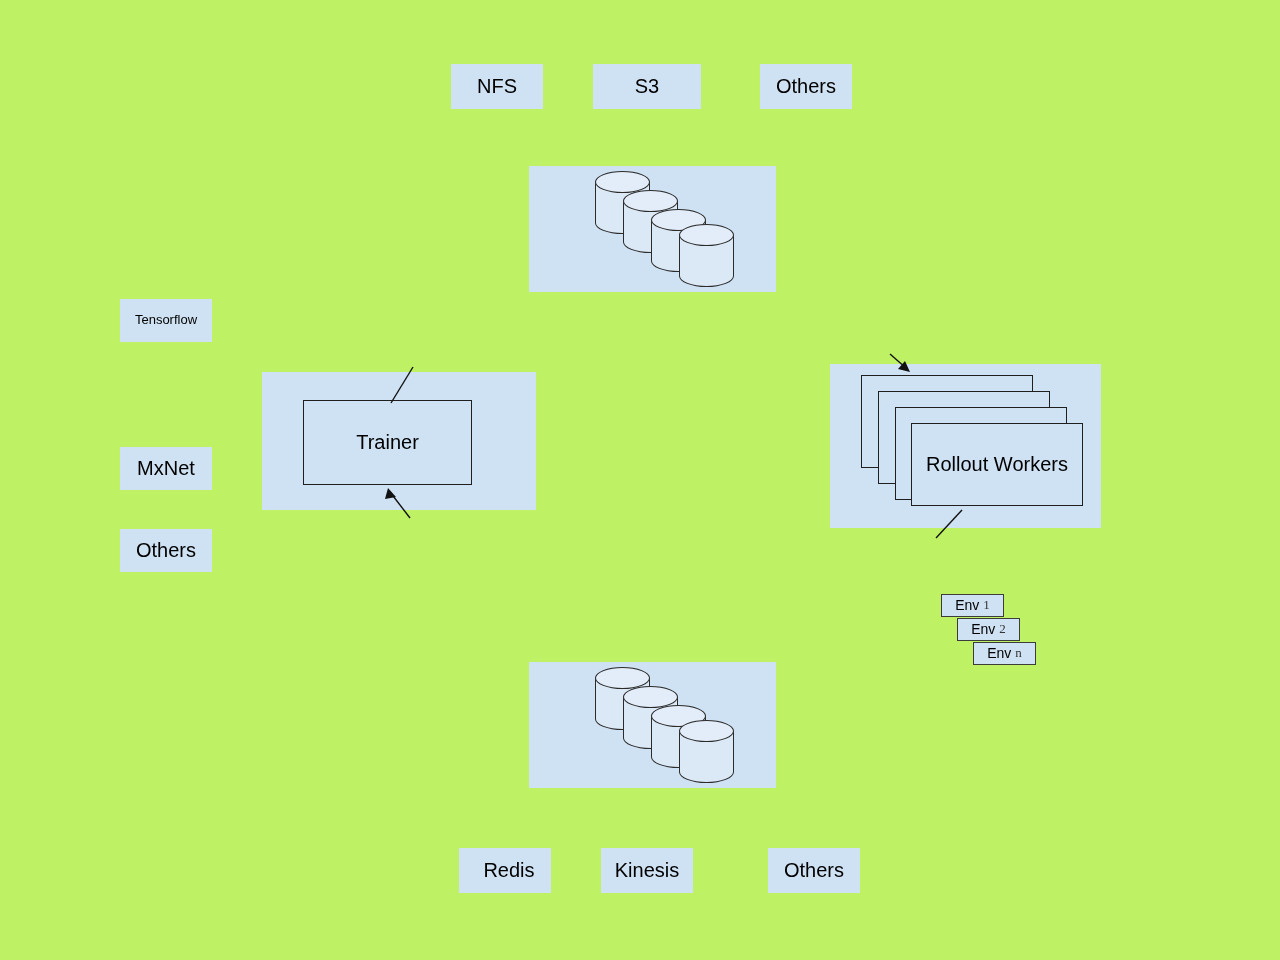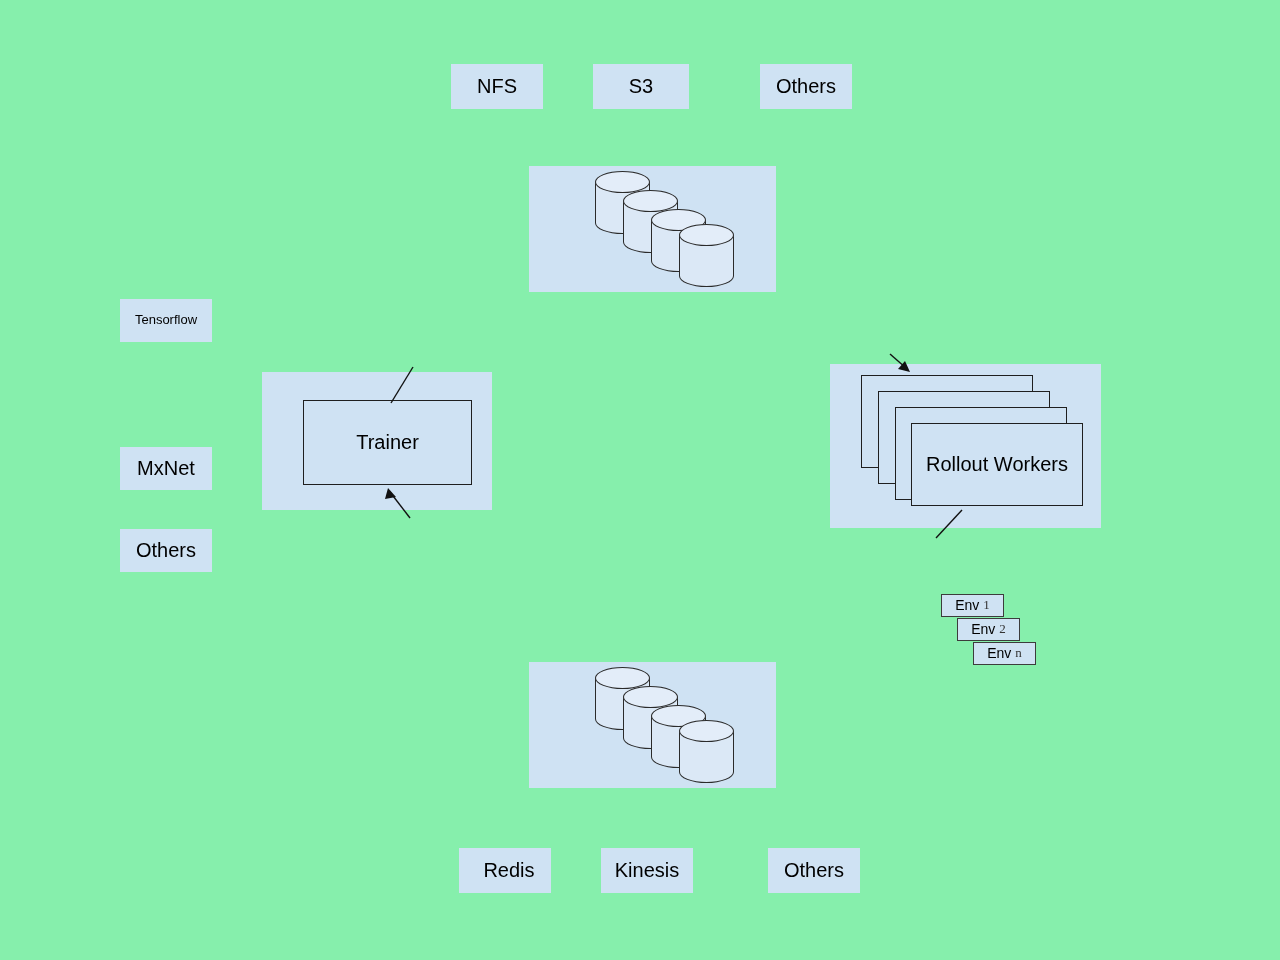--- a/index.html
+++ b/index.html
@@ -5,21 +5,21 @@
 <style>
   html, body {
     margin: 0;
     padding: 0;
     background: #000000;
   }
   #canvas {
     position: relative;
     width: 1280px;
     height: 960px;
-    background: #86efac;
+    background: #bef264;
     overflow: hidden;
     font-family: "Liberation Sans", sans-serif;
     color: #000000;
   }
   
   .node {
     position: absolute;
     box-sizing: border-box;
     background: #cfe2f3;
     display: flex;
@@ -120,21 +120,21 @@
 </style>
 </head>
 <body>
 
 <div id="canvas">
 
   <div class="node plain t-lg" style="left:451px; top:64px; width:92px; height:45px;">
     <span>NFS</span>
   </div>
 
-  <div class="node plain t-lg" style="left:593px; top:64px; width:96px; height:45px;">
+  <div class="node plain t-lg" style="left:593px; top:64px; width:108px; height:45px;">
     <span>S3</span>
   </div>
 
   <div class="node plain t-lg" style="left:760px; top:64px; width:92px; height:45px;">
     <span>Others</span>
   </div>
 
   <div class="panel" style="left:529px; top:166px; width:247px; height:126px;">
     <div class="cyl-group" style="left:0; top:0; width:247px; height:126px;">
       <div class="cyl" style="left:66px; top:5px; width:55px; height:63px;">
@@ -165,21 +165,21 @@
   </div>
 
   <div class="node plain t-lg" style="left:120px; top:409px; width:92px; height:43px;margin-top:38px;">
     <span>MxNet</span>
   </div>
 
   <div class="node plain t-lg" style="left:120px; top:529px; width:92px; height:43px;">
     <span>Others</span>
   </div>
 
-  <div class="panel" style="left:262px; top:372px; width:230px; height:138px;">
+  <div class="panel" style="left:262px; top:372px; width:274px; height:138px;">
     <div class="inner-box t-lg" style="left:41px; top:28px; width:169px; height:85px;">
       <span>Trainer</span>
     </div>
   </div>
 
   <svg class="conn" style="left:385px; top:365px; width:40px; height:42px;">
     <line x1="28" y1="2" x2="6" y2="38"></line>
   </svg>
 
   <svg class="conn" style="left:380px; top:488px; width:40px; height:32px;">

